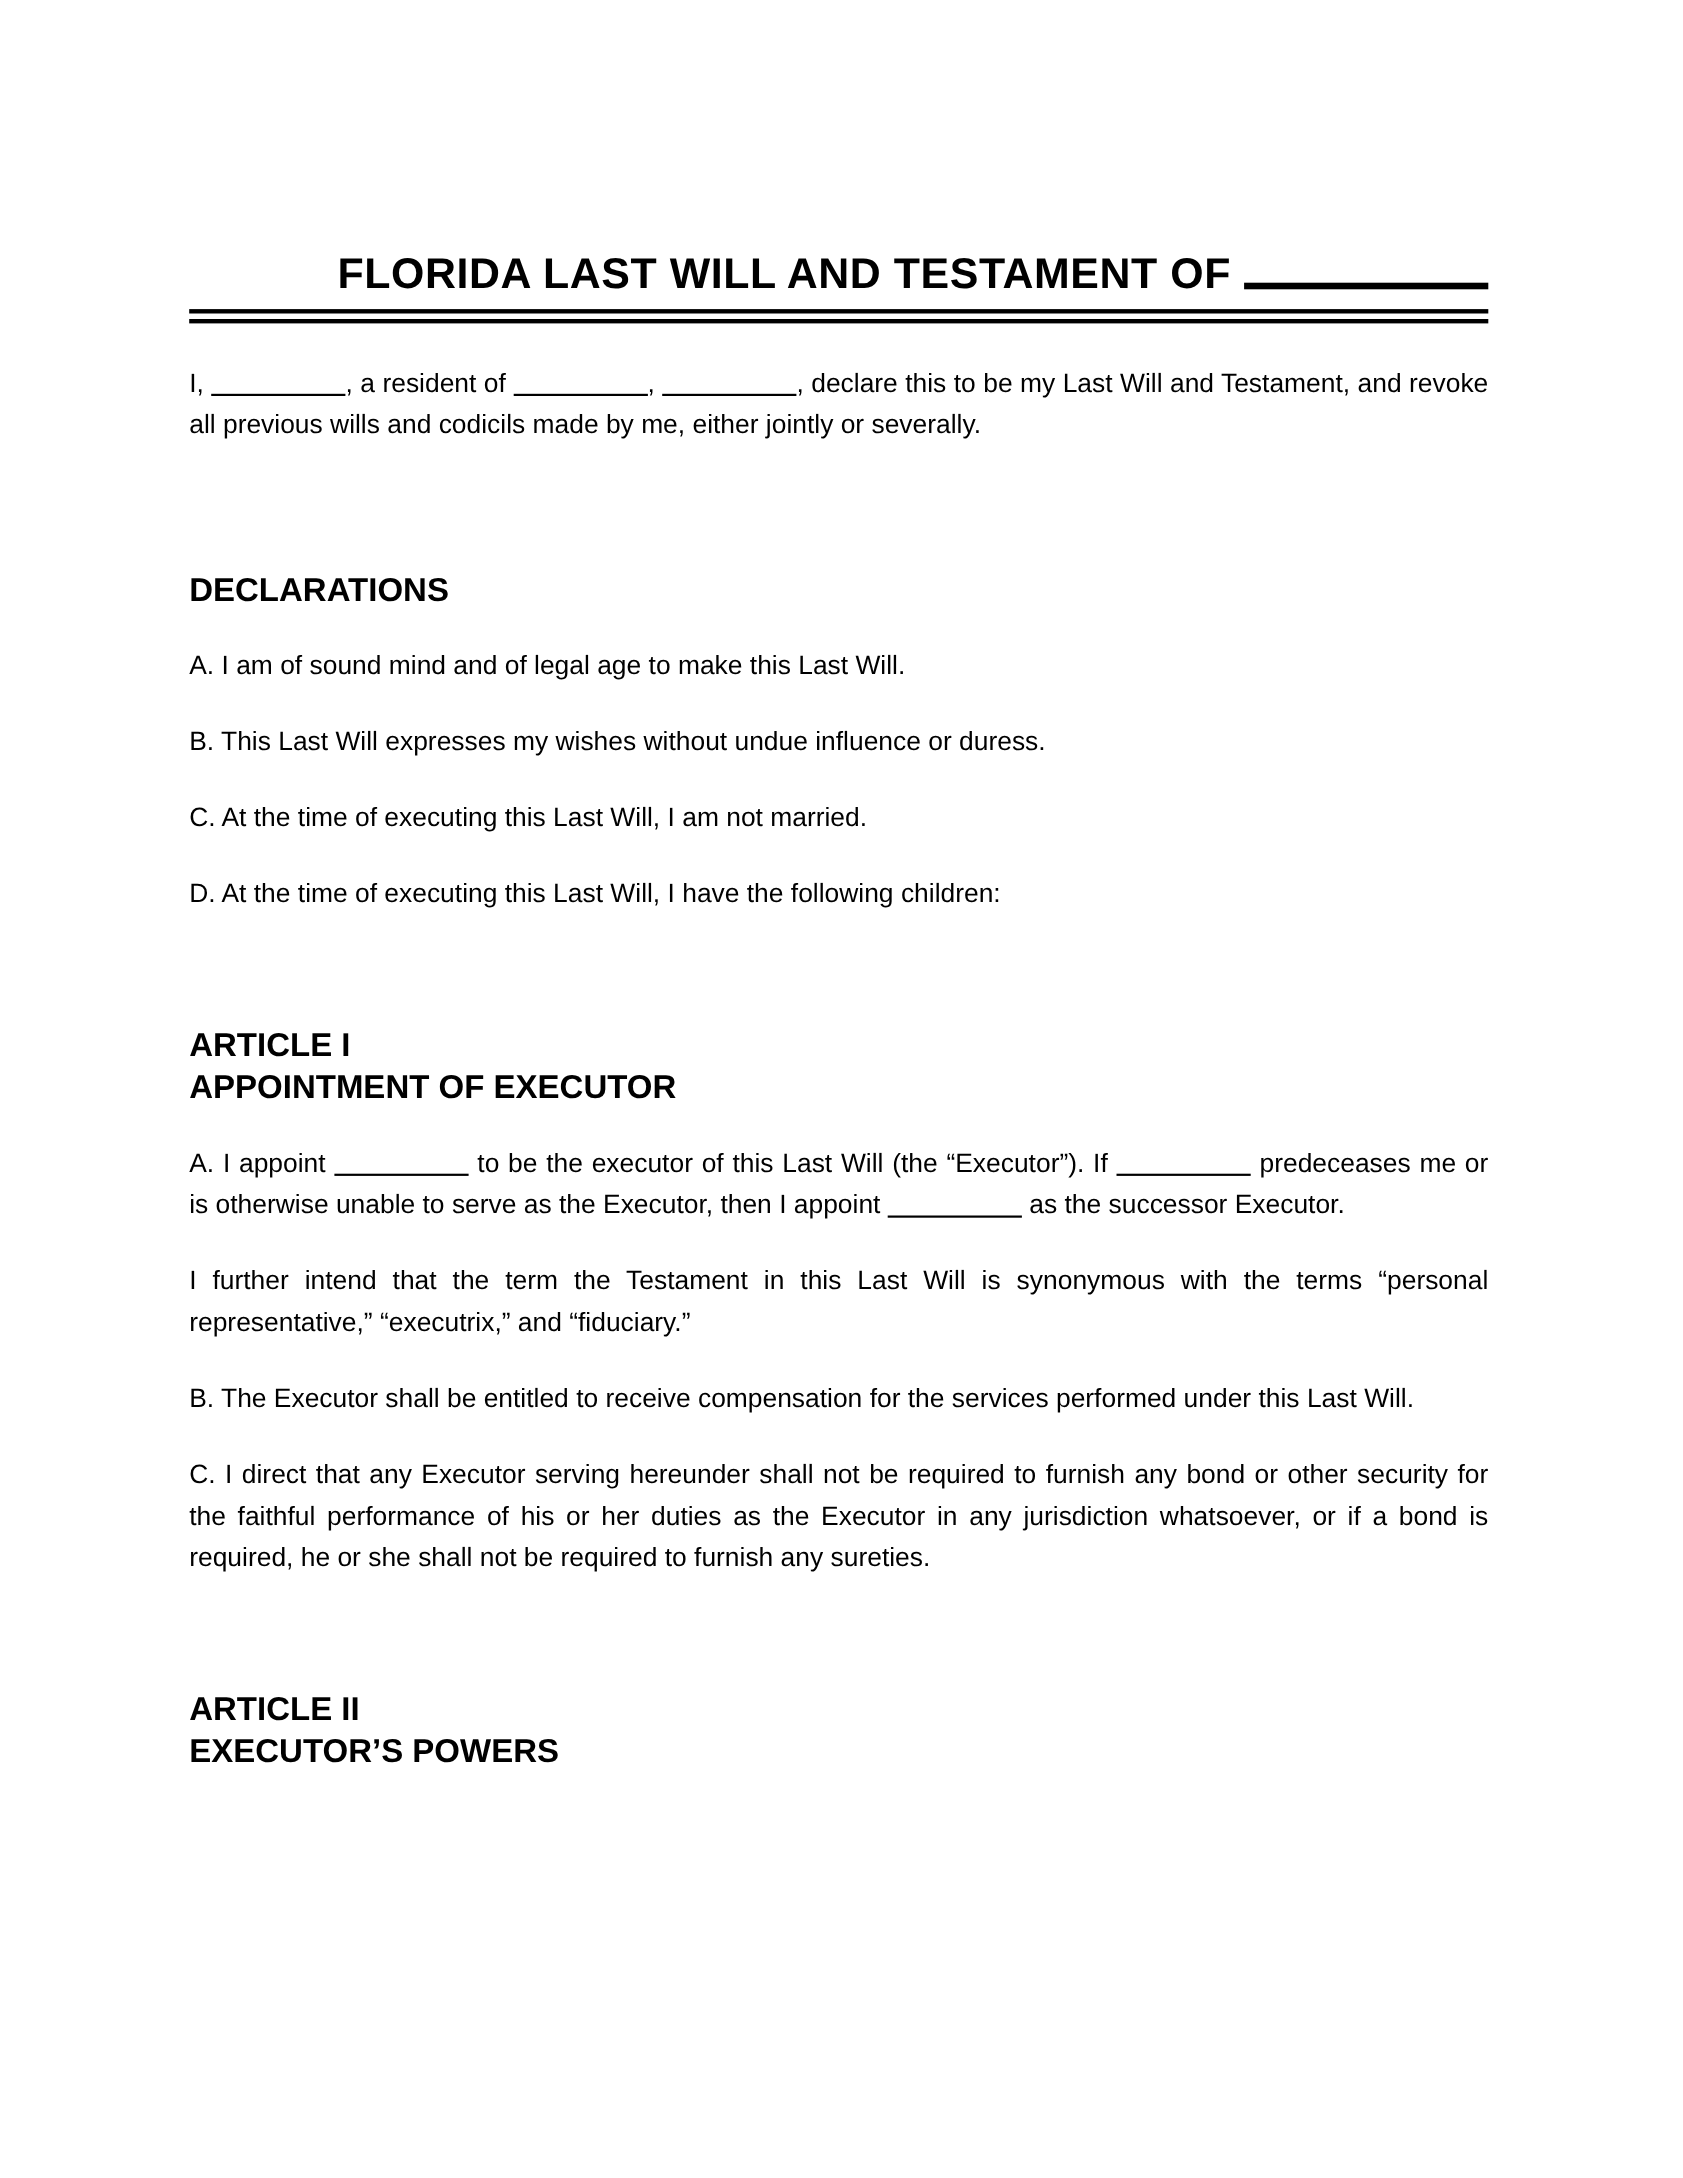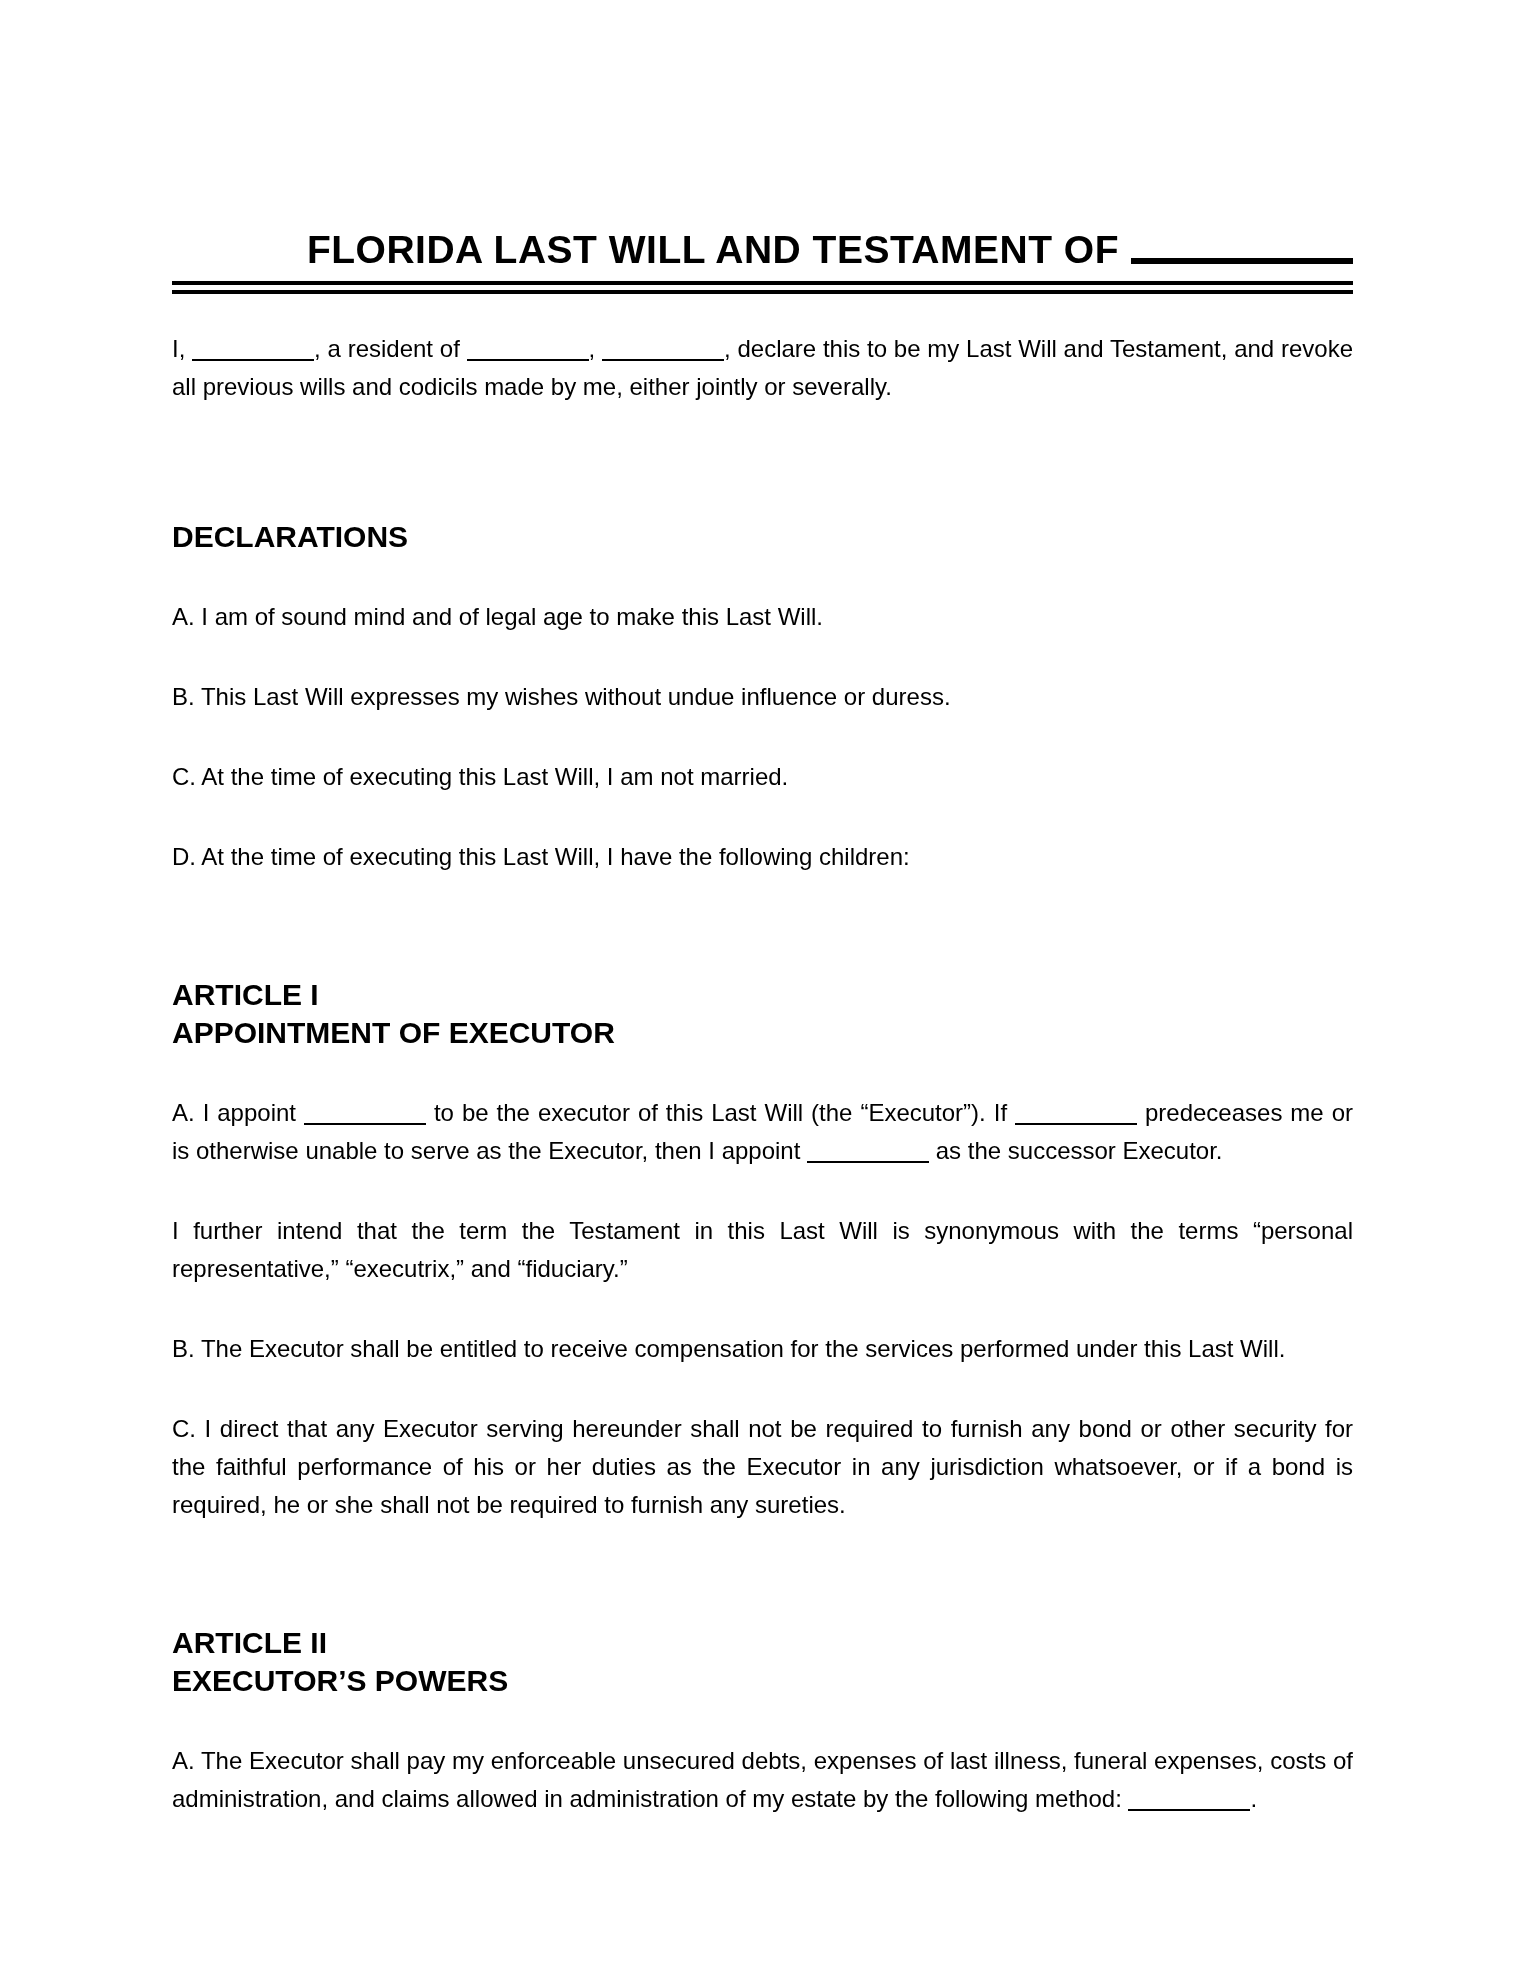--- a/index.html
+++ b/index.html
@@ -49,21 +49,21 @@
     border-bottom: 4px solid #000;
   }
   
   p {
     margin: 0;
     font-size: 24px;
     line-height: 38px;
   }
   .justify { text-align: justify; }
   .intro { margin-top: 36px; }
-  .para { margin-top: 42px; }
+  .para { margin-top: 31px; }
   .section-heading {
     margin: 0;
     margin-top: 100px;
     font-size: 30px;
     font-weight: bold;
     line-height: 38px;
     text-align: left;
   }
   .section-heading.first { margin-top: 112px; }
   .heading-line { display: block; }
@@ -106,16 +106,15 @@
 
     <p class="para">B. The Executor shall be entitled to receive compensation for the services performed under this Last Will.</p>
 
     <p class="para justify">C. I direct that any Executor serving hereunder shall not be required to furnish any bond or other security for the faithful performance of his or her duties as the Executor in any jurisdiction whatsoever, or if a bond is required, he or she shall not be required to furnish any sureties.</p>
 
     <h2 class="section-heading">
         <span class="heading-line">ARTICLE II</span>
         <span class="heading-line">EXECUTOR’S POWERS</span>
       </h2>
 
-    <p class="para justify"><span>A. The Executor shall pay my enforceable unsecured debts, expenses of last illness, funeral expenses, costs of administration, and claims allowed in administration of my estate by the following method: </span><span class="blank"></span><span>.</span></p>
 
   </div>
 </div>
 
 </body></html>

